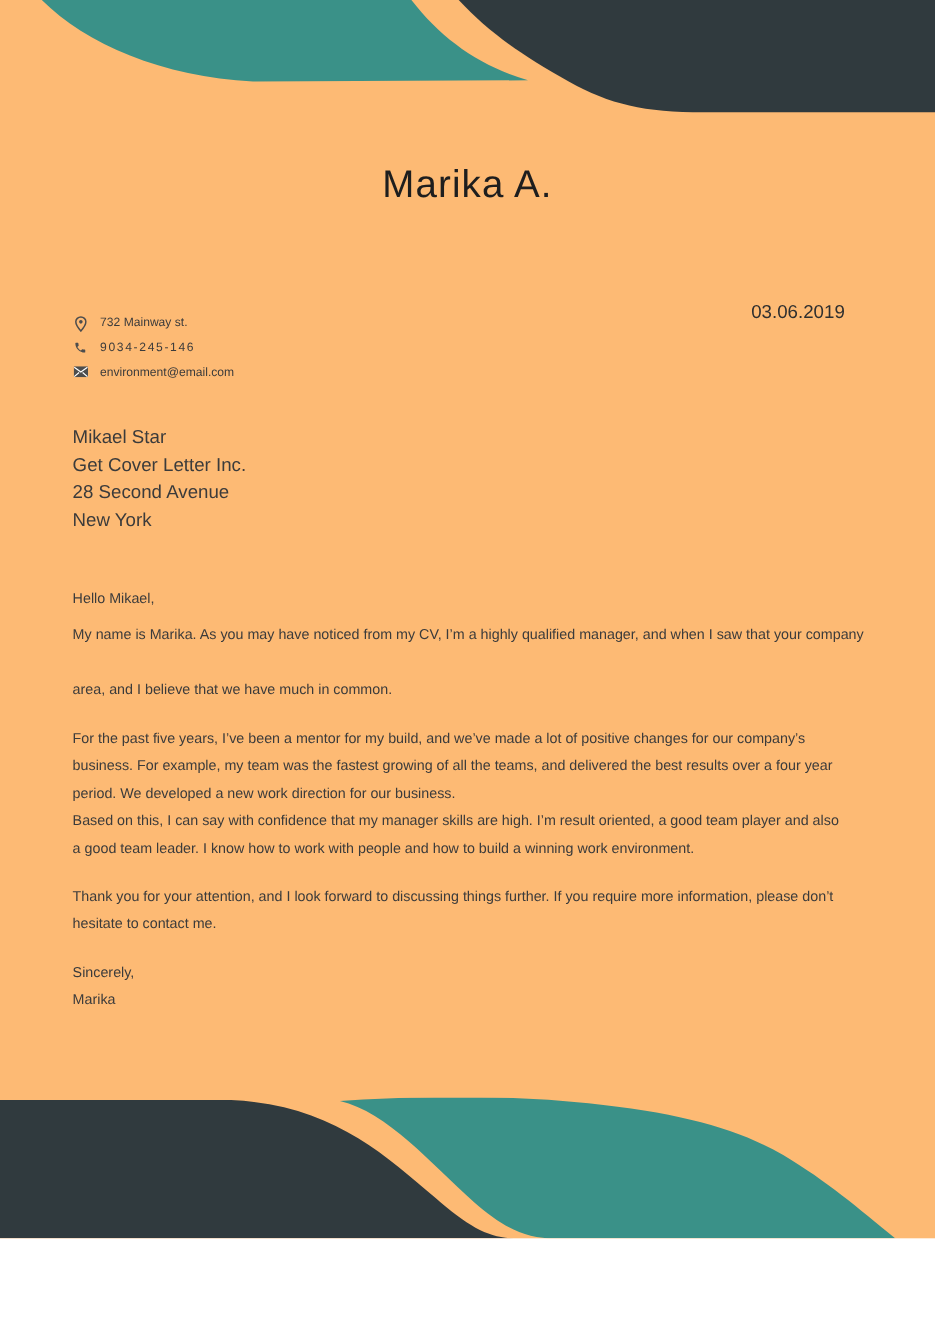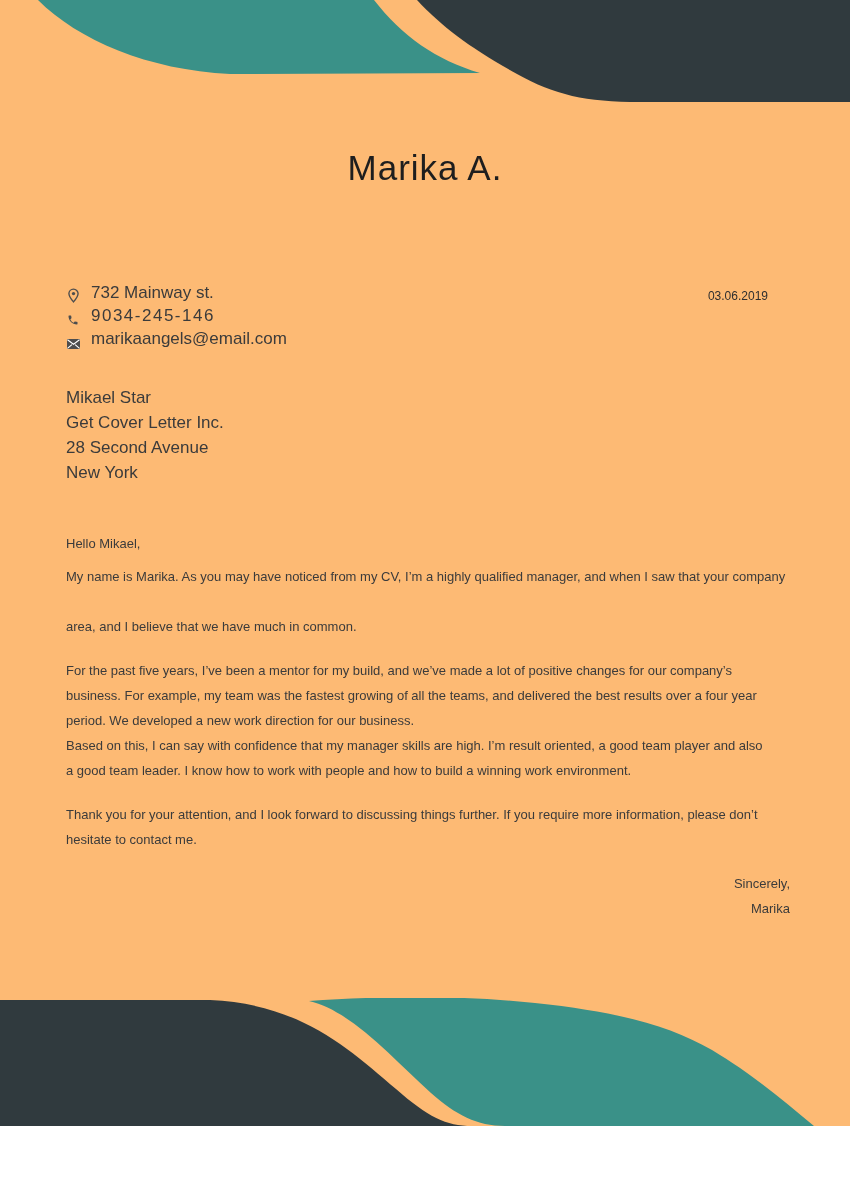--- a/index.html
+++ b/index.html
@@ -52,39 +52,39 @@
   .contact {
     position: absolute;
     top: 287px;
     left: 66px;
     display: flex;
     flex-direction: column;
     gap: 7px;
   }
   .contact-row {
     display: flex;
-    align-items: flex-end;
+    align-items: flex-start;
     height: 16px;
-    font-size: 17px;
+    font-size: 11px;
     color: #3b3b3b;
   }
   .contact-row .icon {
     width: 14px;
     display: inline-flex;
     justify-content: center;
     margin-right: 11px;
   }
   .contact-row .icon svg { display: block; }
   .contact-phone { letter-spacing: 1.5px; }
 
   .letter-date {
     position: absolute;
-    top: 288px;
+    top: 276px;
     right: 82px;
-    font-size: 12px;
+    font-size: 17px;
     color: #2f2f2f;
     line-height: 16px;
     text-align: right;
   }
 
   
   .recipient {
     position: absolute;
     top: 385px;
     left: 66px;
@@ -99,21 +99,21 @@
     top: 531px;
     left: 66px;
     width: 724px;
     font-size: 13px;
     line-height: 25px;
     color: #3b3b3b;
   }
   .letter-body p { margin: 0 0 19px 0; }
   .letter-body p.greeting { margin-bottom: 8px; }
   .letter-body .line { white-space: nowrap; }
-  .letter-body p.closing { margin-bottom: 0; text-align: right; }
+  .letter-body p.closing { margin-bottom: 0; }
 </style>
 </head>
 <body>
 
 <div class="page">
 
   <svg class="waves-top" viewBox="0 0 850 104" preserveAspectRatio="none" aria-hidden="true">
     <path d="M38,0 L374,0 C402,36 436,60 480,73 L230,74 C148,70 78,40 38,0 Z" fill="#3a9188"></path>
     <path d="M417,0 L850,0 L850,102 L640,102 C585,102 555,95 517,74 C472,49 443,28 417,0 Z" fill="#303a3e"></path>
   </svg>
@@ -139,21 +139,21 @@
       <span class="contact-phone">9034-245-146</span>
     </div>
     <div class="contact-row">
       <span class="icon">
         <svg width="13" height="10" viewBox="0 0 13 10">
           <rect x="0" y="0" width="13" height="10" rx="1" fill="#4d4d4d"></rect>
           <path fill="none" stroke="#ffffff" stroke-width="1.1" d="M0.5,0.8 L6.5,5.2 L12.5,0.8"></path>
           <path fill="none" stroke="#ffffff" stroke-width="1.1" d="M0.5,9.4 L4.9,5.6 M12.5,9.4 L8.1,5.6"></path>
         </svg>
       </span>
-      <span>marikaangels@email.com</span>
+      <span>environment@email.com</span>
     </div>
   </div>
 
   <div class="letter-date">03.06.2019</div>
 
   <div class="recipient">
     <div>Mikael Star</div>
     <div>Get Cover Letter Inc.</div>
     <div>28 Second Avenue</div>
     <div>New York</div>

